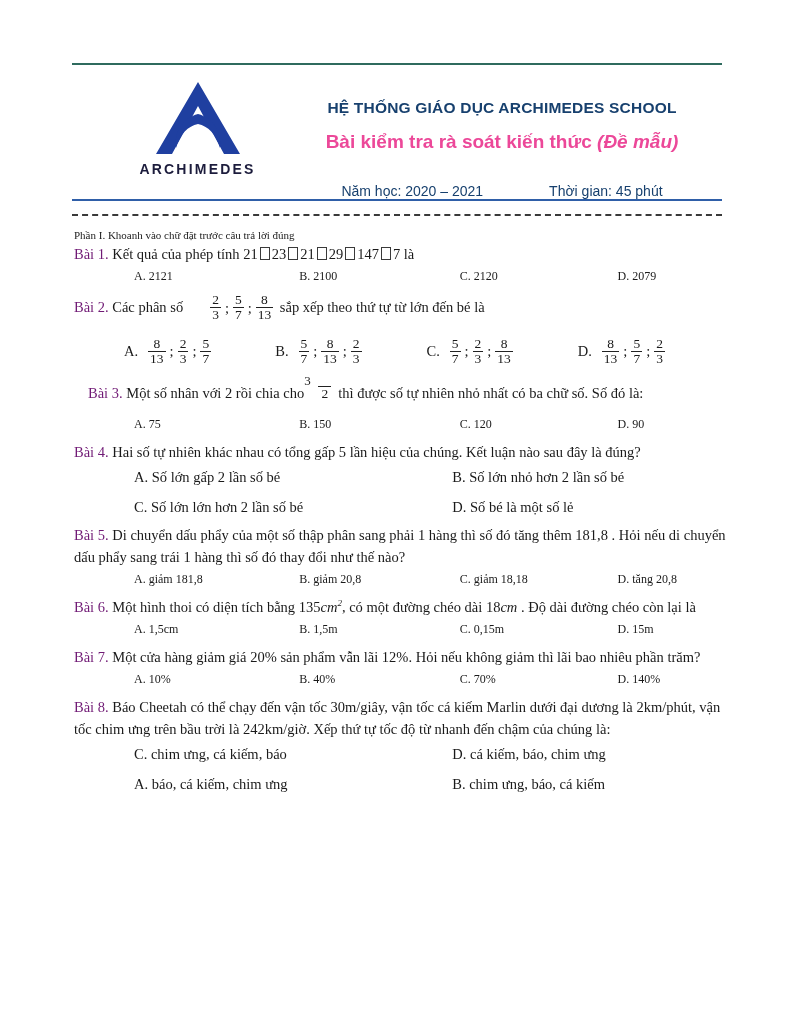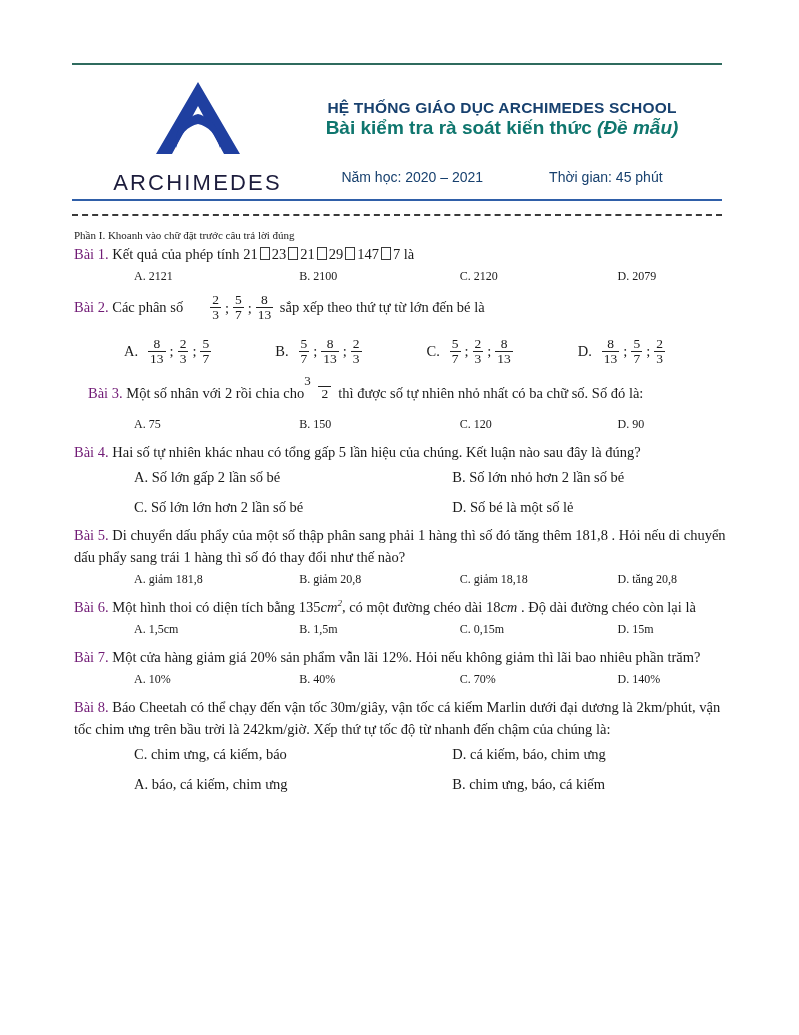--- a/index.html
+++ b/index.html
@@ -59,24 +59,24 @@
     width: 175px;
     height: 112px;
     text-align: center;
   }
   .logo-mark {
     display: block;
     margin: 0 auto;
   }
   .logo-word {
     display: block;
-    margin-top: 10px;
+    margin-top: 1px;
     font-family: "Liberation Sans", sans-serif;
-    font-weight: normal;
-    font-size: 22px;
+    font-weight: bold;
+    font-size: 14px;
     letter-spacing: 2.2px;
     color: #1c1c3c;
   }
 
   .header-text {
     position: absolute;
     left: 210px; top: 16px;
     width: 440px;
     text-align: center;
   }
@@ -86,21 +86,22 @@
     font-size: 15.5px;
     color: #17406e;
     letter-spacing: 0.2px;
     margin-top: 13px;
     white-space: nowrap;
   }
   .exam-title {
     font-family: "Liberation Sans", sans-serif;
     font-weight: bold;
     font-size: 19px;
-    color: #0f766e;
+    color: #ec4899;
+    margin-top: 14px;
     white-space: nowrap;
   }
   .exam-title .sample {
     font-style: italic;
   }
   .meta-row {
     margin-top: 30px;
     font-family: "Liberation Sans", sans-serif;
     font-weight: normal;
     font-size: 14px;

